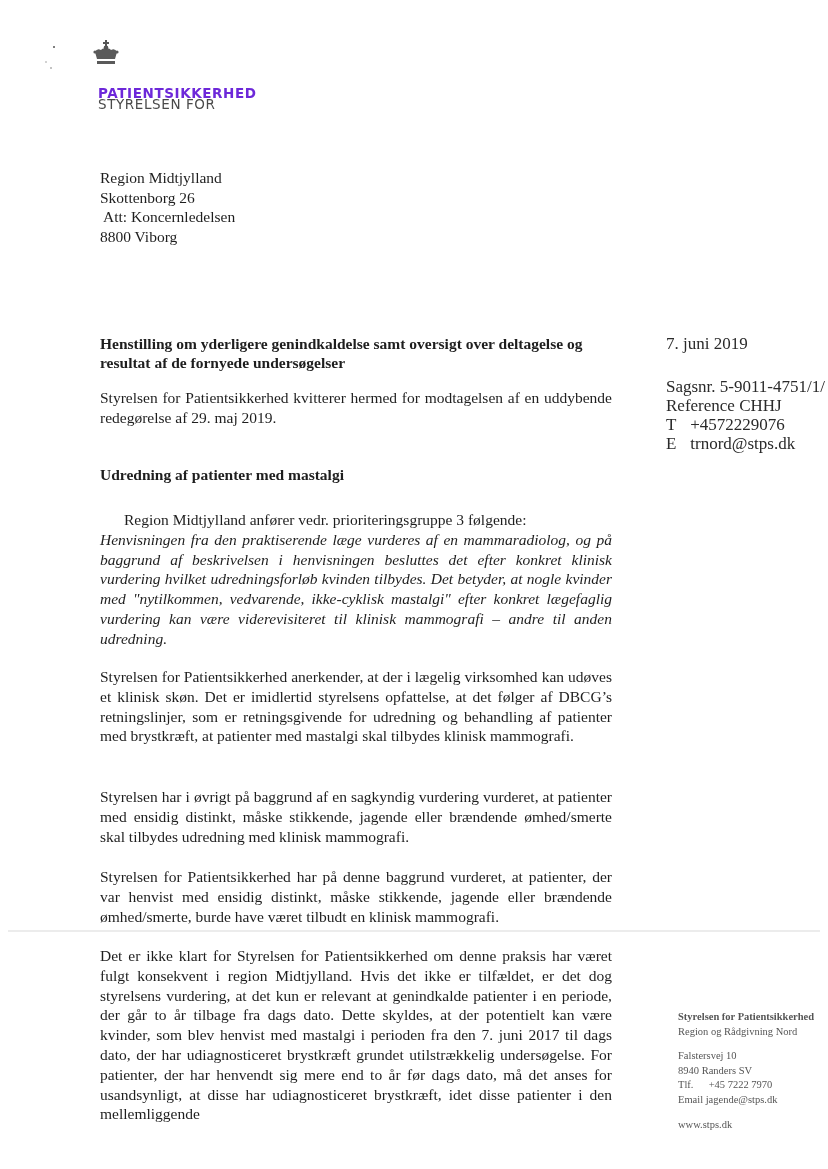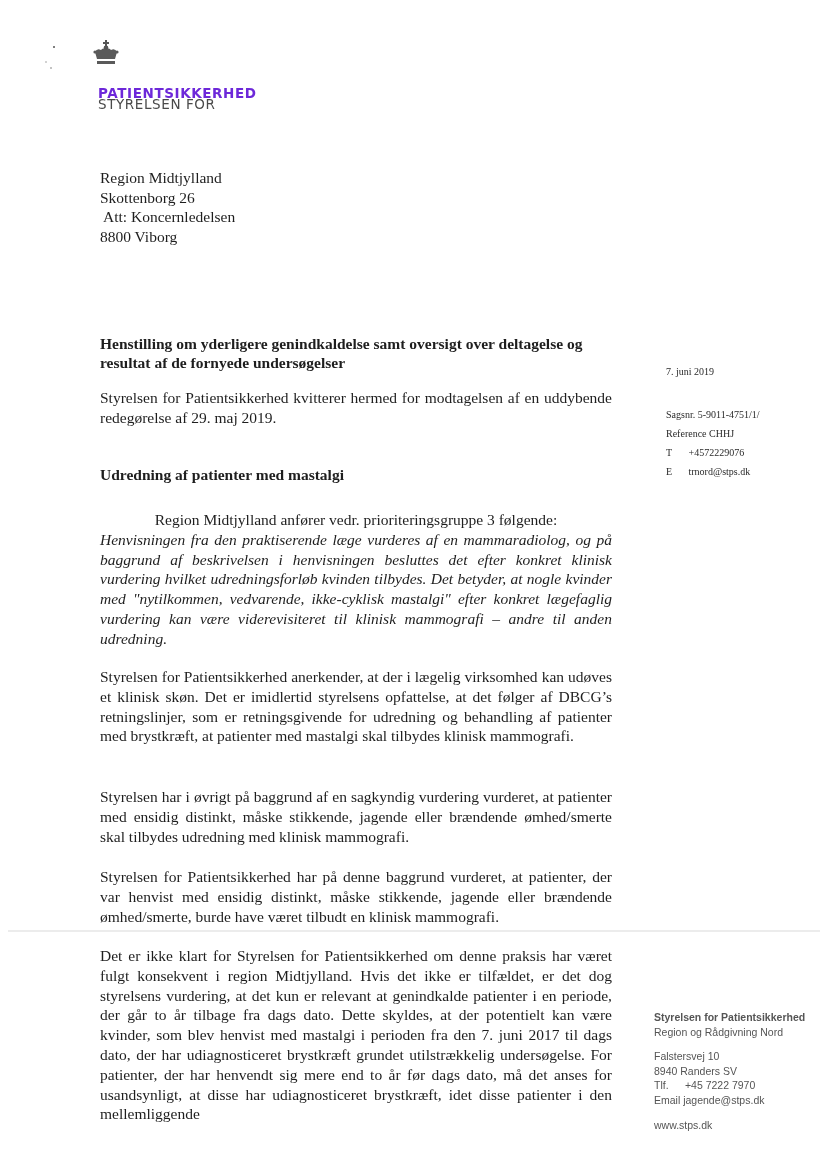--- a/index.html
+++ b/index.html
@@ -32,26 +32,26 @@
   .para {
     position: absolute; left: 100px; width: 512px;
     font-size: 15.5px; line-height: 19.8px; text-align: justify;
   }
   .section-heading {
     position: absolute; left: 100px; top: 466px;
     font-weight: bold; font-size: 15.5px;
   }
   .italic { font-style: italic; font-family: "Liberation Serif", serif; }
   .side-meta {
-    position: absolute; left: 666px; font-size: 10px; line-height: 19px; color: #2a2a2a; margin-top: 28px;
+    position: absolute; left: 666px; font-size: 17px; line-height: 19px; color: #2a2a2a;
   }
   .side-meta .row span.k { display: inline-block; width: 20px; }
   .footer-meta {
-    position: absolute; left: 654px; top: 1010px;
-    font-family: Liberation Sans, sans-serif; font-size: 10.5px; line-height: 14.6px; color: #555;
+    position: absolute; left: 678px; top: 1010px;
+    font-family: Liberation Serif, serif; font-size: 10.5px; line-height: 14.6px; color: #555;
   }
   .footer-meta .bold { font-weight: bold; }
   .footer-meta .gap { height: 10px; }
   .footer-meta .tel span.k { display: inline-block; width: 28px; }
   .sep { position: absolute; left: 8px; right: 8px; top: 930px; height: 2px; background: #ececec; }
 </style>
 </head>
 <body>
 
 <div class="specks">
@@ -96,21 +96,21 @@
     <span class="k">E</span>
     <span>trnord@stps.dk</span>
   </div>
 </div>
 
 <div class="para" style="top:388px;">Styrelsen for Patientsikkerhed kvitterer hermed for modtagelsen af en uddybende redegørelse af 29. maj 2019.</div>
 
 <div class="section-heading">Udredning af patienter med mastalgi</div>
 
 <div class="para" style="top:510px;">
-  <div style="text-align:center;">Region Midtjylland anfører vedr. prioriteringsgruppe 3 følgende:</div>
+  <div style="text-align:left;margin-left:24px;">Region Midtjylland anfører vedr. prioriteringsgruppe 3 følgende:</div>
   <div class="italic">Henvisningen fra den praktiserende læge vurderes af en mammaradiolog, og på baggrund af beskrivelsen i henvisningen besluttes det efter konkret klinisk vurdering hvilket udredningsforløb kvinden tilbydes. Det betyder, at nogle kvinder med "nytilkommen, vedvarende, ikke-cyklisk mastalgi" efter konkret lægefaglig vurdering kan være viderevisiteret til klinisk mammografi – andre til anden udredning.</div>
 </div>
 
 <div class="para" style="top:667px;">Styrelsen for Patientsikkerhed anerkender, at der i lægelig virksomhed kan udøves et klinisk skøn. Det er imidlertid styrelsens opfattelse, at det følger af DBCG’s retningslinjer, som er retningsgivende for udredning og behandling af patienter med brystkræft, at patienter med mastalgi skal tilbydes klinisk mammografi.</div>
 <div class="para" style="top:787px;">Styrelsen har i øvrigt på baggrund af en sagkyndig vurdering vurderet, at patienter med ensidig distinkt, måske stikkende, jagende eller brændende ømhed/smerte skal tilbydes udredning med klinisk mammografi.</div>
 <div class="para" style="top:867px;">Styrelsen for Patientsikkerhed har på denne baggrund vurderet, at patienter, der var henvist med ensidig distinkt, måske stikkende, jagende eller brændende ømhed/smerte, burde have været tilbudt en klinisk mammografi.</div>
 
 <div class="sep"></div>
 
 <div class="para" style="top:946px;">Det er ikke klart for Styrelsen for Patientsikkerhed om denne praksis har været fulgt konsekvent i region Midtjylland. Hvis det ikke er tilfældet, er det dog styrelsens vurdering, at det kun er relevant at genindkalde patienter i en periode, der går to år tilbage fra dags dato. Dette skyldes, at der potentielt kan være kvinder, som blev henvist med mastalgi i perioden fra den 7. juni 2017 til dags dato, der har udiagnosticeret brystkræft grundet utilstrækkelig undersøgelse. For patienter, der har henvendt sig mere end to år før dags dato, må det anses for usandsynligt, at disse har udiagnosticeret brystkræft, idet disse patienter i den mellemliggende</div>

